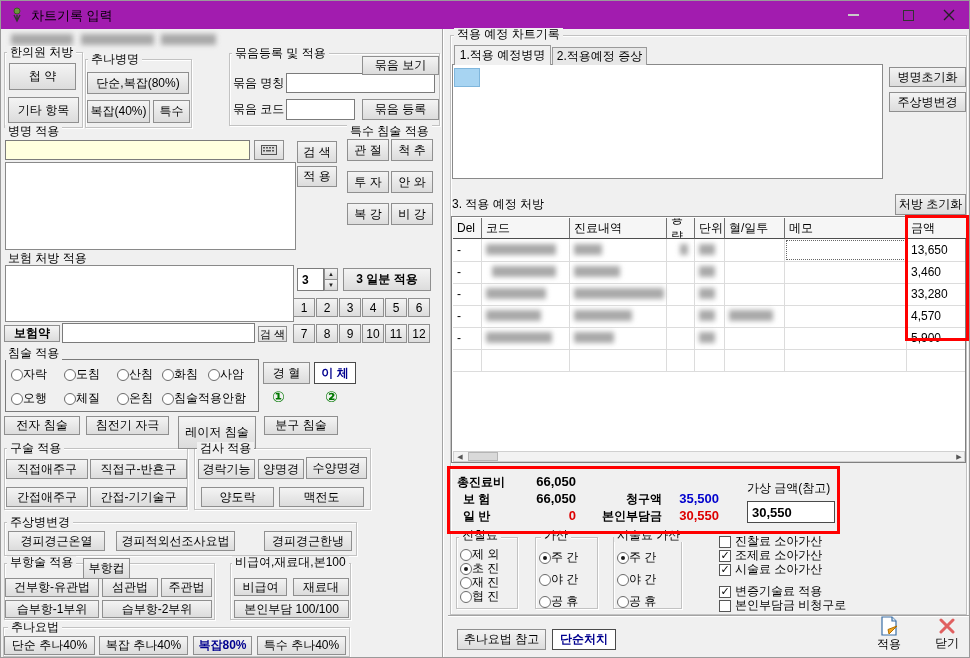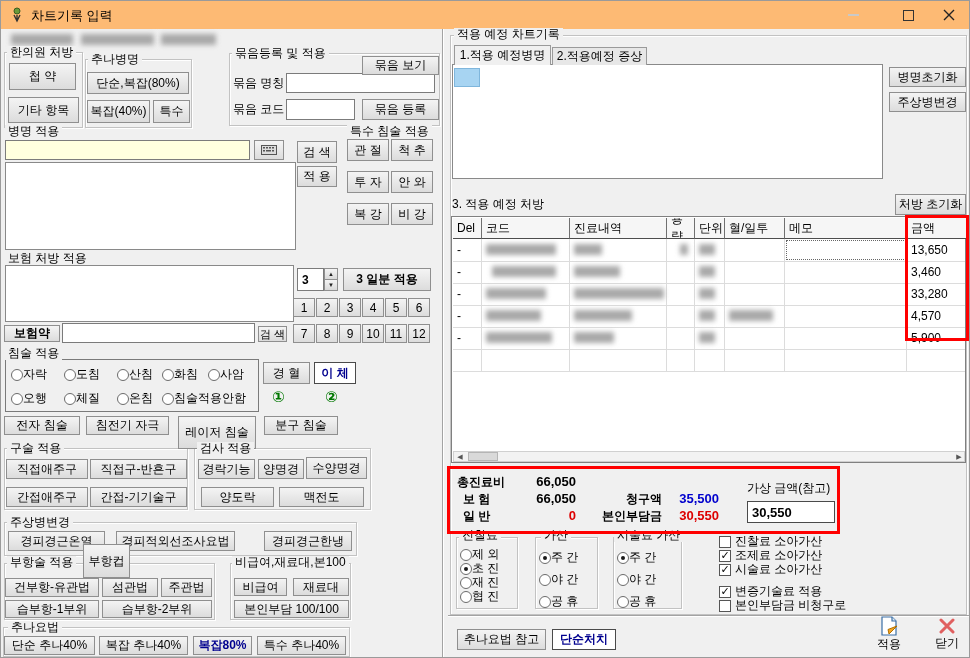--- a/index.html
+++ b/index.html
@@ -1,20 +1,20 @@
 <!DOCTYPE html>
 <html><head>
 <meta charset="utf-8">
 <style>
   * { box-sizing: border-box; margin: 0; padding: 0; }
   html,body { background:#8a8a8a; }
   body { font-family:"Liberation Sans","DejaVu Sans",sans-serif; }
   .window { position:relative; width:970px; height:658px; background:#f0f0f0; border:1px solid #9a9a9a; overflow:hidden; font-size:12px; color:#000; }
   .abs { position:absolute; }
-  .titlebar { position:absolute; left:0; top:0; width:970px; height:28px; background:#fdba74; }
+  .titlebar { position:absolute; left:0; top:0; width:970px; height:28px; background:#a21caf; }
   .wbtn { position:absolute; top:0; width:45px; height:28px; display:flex; align-items:center; justify-content:center; }
   .lbl { position:absolute; white-space:nowrap; background:#f0f0f0; padding:0 3px; z-index:2; line-height:13px; }
   .txt { position:absolute; white-space:nowrap; line-height:13px; }
   .btn { position:absolute; display:flex; align-items:center; justify-content:center; background:linear-gradient(#f4f4f4,#dcdcdc); border:1px solid #8f8f8f; white-space:nowrap; cursor:default; z-index:1; font-size:12px; }
   .btn.bold { font-weight:bold; }
   .btn.navy { color:#00008f; font-weight:bold; }
   .btn.white { background:#ffffff; color:#00008f; font-weight:bold; border:1px solid #4a4a4a; }
   .gbox { position:absolute; border:1px solid #c2c2c2; box-shadow:1px 1px 0 #ffffff, inset 1px 1px 0 #ffffff; z-index:0; }
   .inp { position:absolute; background:#fff; border:1px solid #7b7b7b; padding:2px 4px; font-size:12px; display:flex; align-items:center; }
   .list { position:absolute; background:#fff; border:1px solid #898989; }
@@ -209,21 +209,21 @@
   <div class="btn" style="left:278px;top:486px;width:85px;height:20px;">맥전도</div>
 
   <div class="gbox" style="left:3px;top:521px;width:353px;height:34px;"></div>
   <span class="lbl" style="left:6px;top:515px;">주상병변경</span>
   <div class="btn" style="left:7px;top:530px;width:97px;height:20px;">경피경근온열</div>
   <div class="btn" style="left:115px;top:530px;width:119px;height:20px;">경피적외선조사요법</div>
   <div class="btn" style="left:263px;top:530px;width:88px;height:20px;">경피경근한냉</div>
 
   <div class="gbox" style="left:3px;top:562px;width:211px;height:57px;"></div>
   <span class="lbl" style="left:6px;top:555px;">부항술 적용</span>
-  <div class="btn" style="left:82px;top:543px;width:47px;height:34px;z-index:3;">부항컵</div>
+  <div class="btn" style="left:82px;top:557px;width:47px;height:21px;z-index:3;">부항컵</div>
   <div class="btn" style="left:4px;top:577px;width:94px;height:19px;">건부항-유관법</div>
   <div class="btn" style="left:101px;top:577px;width:56px;height:19px;">섬관법</div>
   <div class="btn" style="left:160px;top:577px;width:51px;height:19px;">주관법</div>
   <div class="btn" style="left:4px;top:599px;width:94px;height:18px;">습부항-1부위</div>
   <div class="btn" style="left:101px;top:599px;width:110px;height:18px;">습부항-2부위</div>
 
   <div class="gbox" style="left:229px;top:562px;width:121px;height:57px;"></div>
   <span class="lbl" style="left:231px;top:555px;">비급여,재료대,본100</span>
   <div class="btn" style="left:233px;top:577px;width:53px;height:18px;">비급여</div>
   <div class="btn" style="left:292px;top:577px;width:56px;height:18px;">재료대</div>

